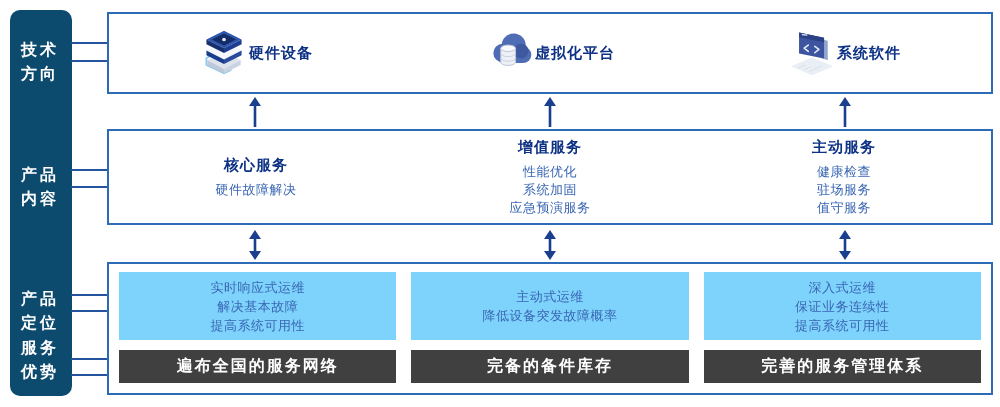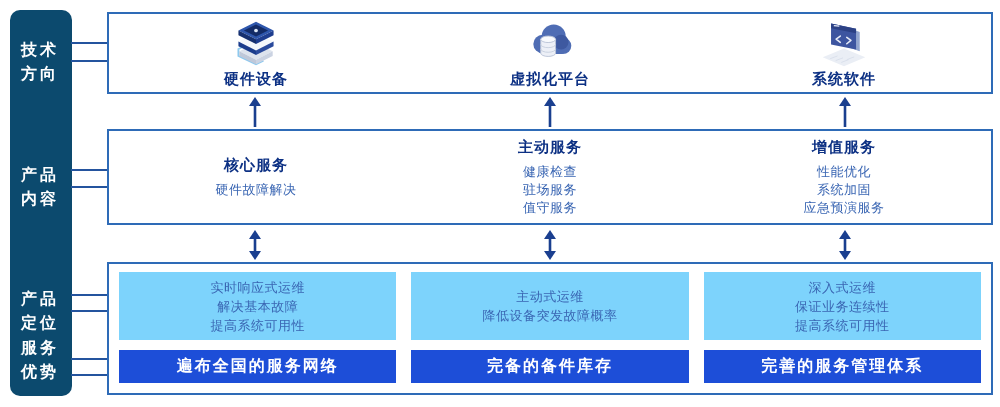--- a/index.html
+++ b/index.html
@@ -16,33 +16,33 @@
   
   .conn { position:absolute; left:71px; width:37px; height:2px; background:#24549E; }
 
   
   .box { position:absolute; left:107px; width:886px; background:#fff;
          border:2px solid #2E6BB7; }
   .top-box { top:12px; height:82px; display:flex; }
   .mid-box { top:129px; height:96px; display:flex; }
   .bottom-box { top:262px; height:133px; display:flex; gap:15px; padding:8px 10px 10px 10px; }
 
-  .tech-col { flex:1; display:flex; flex-direction:column; align-items:center; justify-content:center; }
+  .tech-col { flex:1; display:flex; flex-direction:row; align-items:center; justify-content:center; }
   .tech-icon { height:50px; display:flex; align-items:center; justify-content:center; margin-bottom:2px; }
   .tech-label { font-size:15px; font-weight:bold; color:#0D3184; letter-spacing:1px; }
 
   .mid-col { flex:1; display:flex; flex-direction:column; align-items:center; justify-content:center; }
   .mid-title { font-size:15px; font-weight:bold; color:#0D3184; letter-spacing:1px; margin-bottom:6px; }
   .mid-item { font-size:13px; color:#3A66B3; line-height:18px; letter-spacing:0.5px; }
 
   .pos-col { flex:1; display:flex; flex-direction:column; }
   .pos-panel { background:#7dd3fc; height:71px; display:flex; flex-direction:column;
                align-items:center; justify-content:center; }
   .pos-line { font-size:13px; color:#3A66B3; line-height:19px; letter-spacing:0.5px; }
-  .adv-bar { margin-top:10px; height:34px; background:#1d4ed8; color:#FFFFFF;
+  .adv-bar { margin-top:10px; height:34px; background:#404040; color:#FFFFFF;
              font-size:16px; font-weight:bold; letter-spacing:2px;
              display:flex; align-items:center; justify-content:center; }
 
   
   .arrow-row { position:absolute; left:107px; width:886px; display:flex; }
   .arrow-row-1 { top:97px; height:30px; }
   .arrow-row-2 { top:230px; height:30px; }
   .arrow-cell { flex:1; display:flex; align-items:center; justify-content:center; }
 </style>
 </head>
@@ -149,30 +149,30 @@
         </svg>
       </div>
   </div>
 
   <section class="box mid-box">
     <div class="mid-col">
       <div class="mid-title">核心服务</div>
       <div class="mid-item">硬件故障解决</div>
     </div>
     <div class="mid-col">
+      <div class="mid-title">增值服务</div>
+      <div class="mid-item">性能优化</div>
+      <div class="mid-item">系统加固</div>
+      <div class="mid-item">应急预演服务</div>
+    </div>
+    <div class="mid-col">
       <div class="mid-title">主动服务</div>
       <div class="mid-item">健康检查</div>
       <div class="mid-item">驻场服务</div>
       <div class="mid-item">值守服务</div>
-    </div>
-    <div class="mid-col">
-      <div class="mid-title">增值服务</div>
-      <div class="mid-item">性能优化</div>
-      <div class="mid-item">系统加固</div>
-      <div class="mid-item">应急预演服务</div>
     </div>
   </section>
 
   <div class="arrow-row arrow-row-2">
     <div class="arrow-cell">
         <svg width="14" height="30" viewBox="0 0 14 30">
           <g fill="#1A3F8F">
             <polygon points="7,0 13,9 1,9"></polygon>
             <polygon points="7,30 13,21 1,21"></polygon>
             <rect x="5.7" y="8" width="2.6" height="14"></rect>

